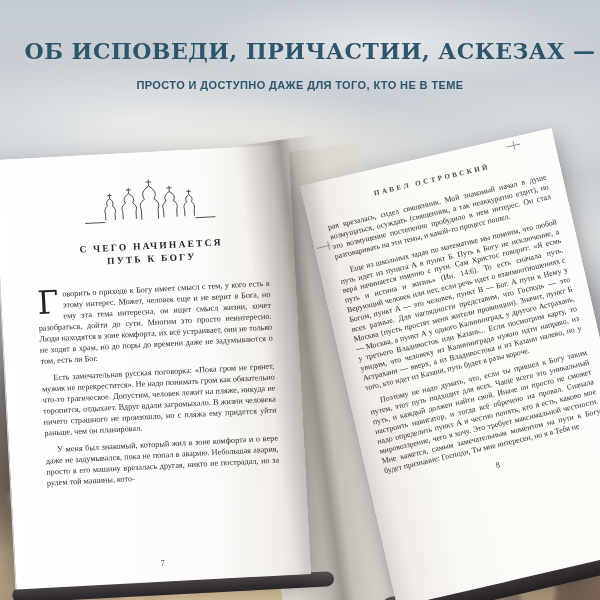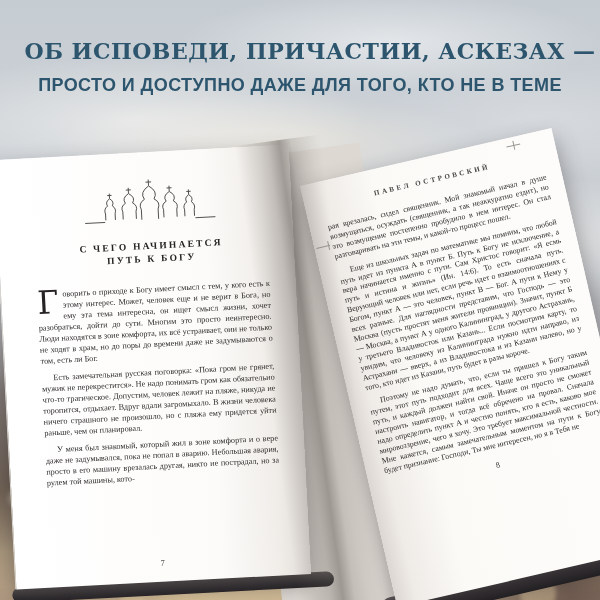--- a/index.html
+++ b/index.html
@@ -29,21 +29,21 @@
   .bokeh.gold{background:rgba(238,216,168,.40);}
   .bokeh.pale{background:rgba(230,222,205,.35);}
   
   .banner{position:absolute;top:34px;left:0;right:0;text-align:center;z-index:2;color:#2d566e;}
   .banner .title{
     font-family:"DejaVu Serif",serif;font-size:22px;font-weight:600;
     letter-spacing:.5px;line-height:34px;white-space:nowrap;padding-left:20px;
   }
   .banner .sub{
     font-family:"Liberation Sans",sans-serif;font-weight:bold;
-    font-size:18px;line-height:21px;letter-spacing:.4px;margin-top:7px;
+    font-size:11px;line-height:21px;letter-spacing:.4px;margin-top:7px;
   }
   
   .seam-fill{
     position:absolute;left:252px;top:150px;width:140px;height:460px;z-index:2;
     background:#ddd8d2;transform:rotate(-8deg);
   }
   .cover-edge-left{
     position:absolute;left:12px;top:588px;width:322px;height:15px;z-index:3;
     transform:rotate(-3deg);transform-origin:left top;border-radius:8px;
     background:linear-gradient(180deg,#575252 0%,#2f2d30 70%,#242226 100%);

